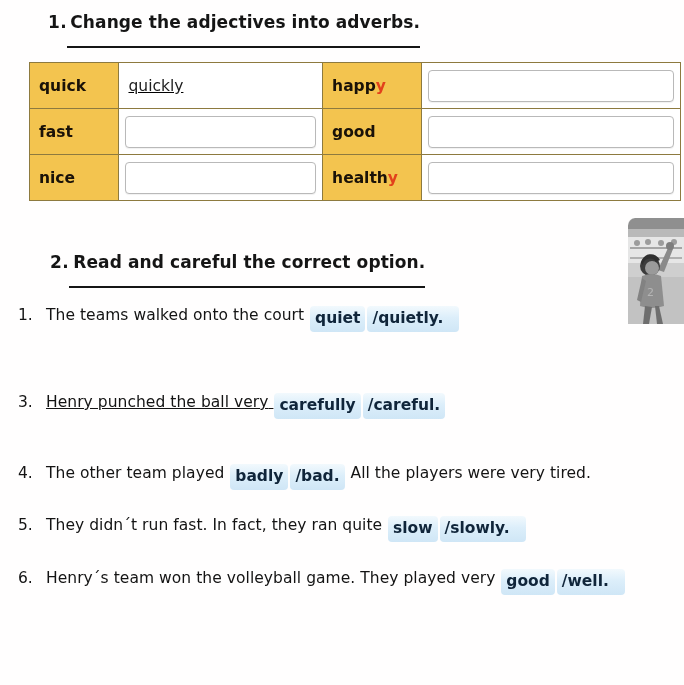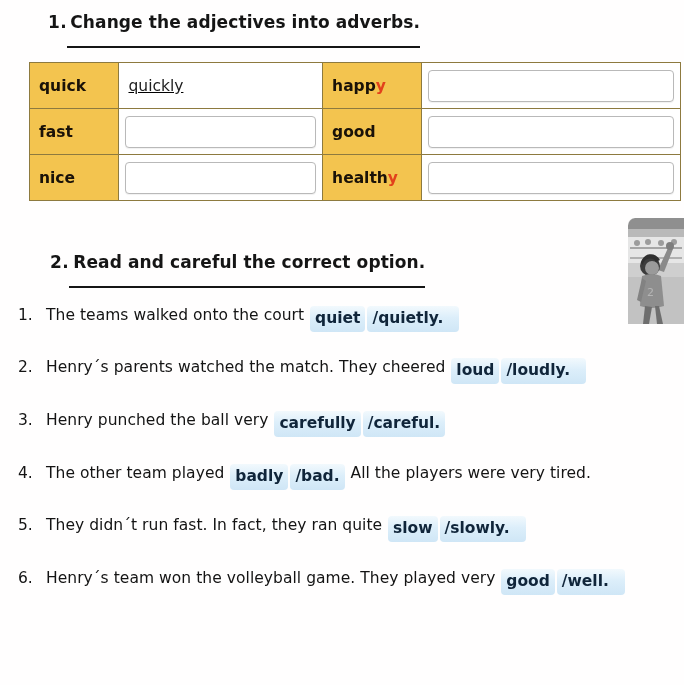--- a/index.html
+++ b/index.html
@@ -233,26 +233,22 @@
 
   <div class="heading" id="heading-2">
     <span class="num">2.</span><span class="ttl">Read and careful the correct option.</span>
   </div>
 
   <div class="ex-item" style="top:304px;">
     <span class="idx">1.</span><span class="sentence">The teams walked onto the court</span>
     <span class="opt">quiet</span><span class="opt wide">/quietly.</span>
   </div>
 
-  <div class="ex-item" style="top:356px;">
-    <span class="idx">2.</span><span class="sentence">Henry´s parents watched the match. They cheered</span>
-    <span class="opt">loud</span><span class="opt wide">/loudly.</span>
-  </div>
-
-  <div class="ex-item" style="top:409px;">
+
+  <div class="ex-item" style="top:391px;text-decoration:underline;">
     <span class="idx">3.</span><span class="sentence">Henry punched the ball very</span>
     <span class="opt">carefully</span><span class="opt">/careful.</span>
   </div>
 
   <div class="ex-item" style="top:462px;">
     <span class="idx">4.</span><span class="sentence">The other team played</span>
     <span class="opt">badly</span><span class="opt">/bad.</span>
     <span class="sentence">All the players were very tired.</span>
   </div>
 

